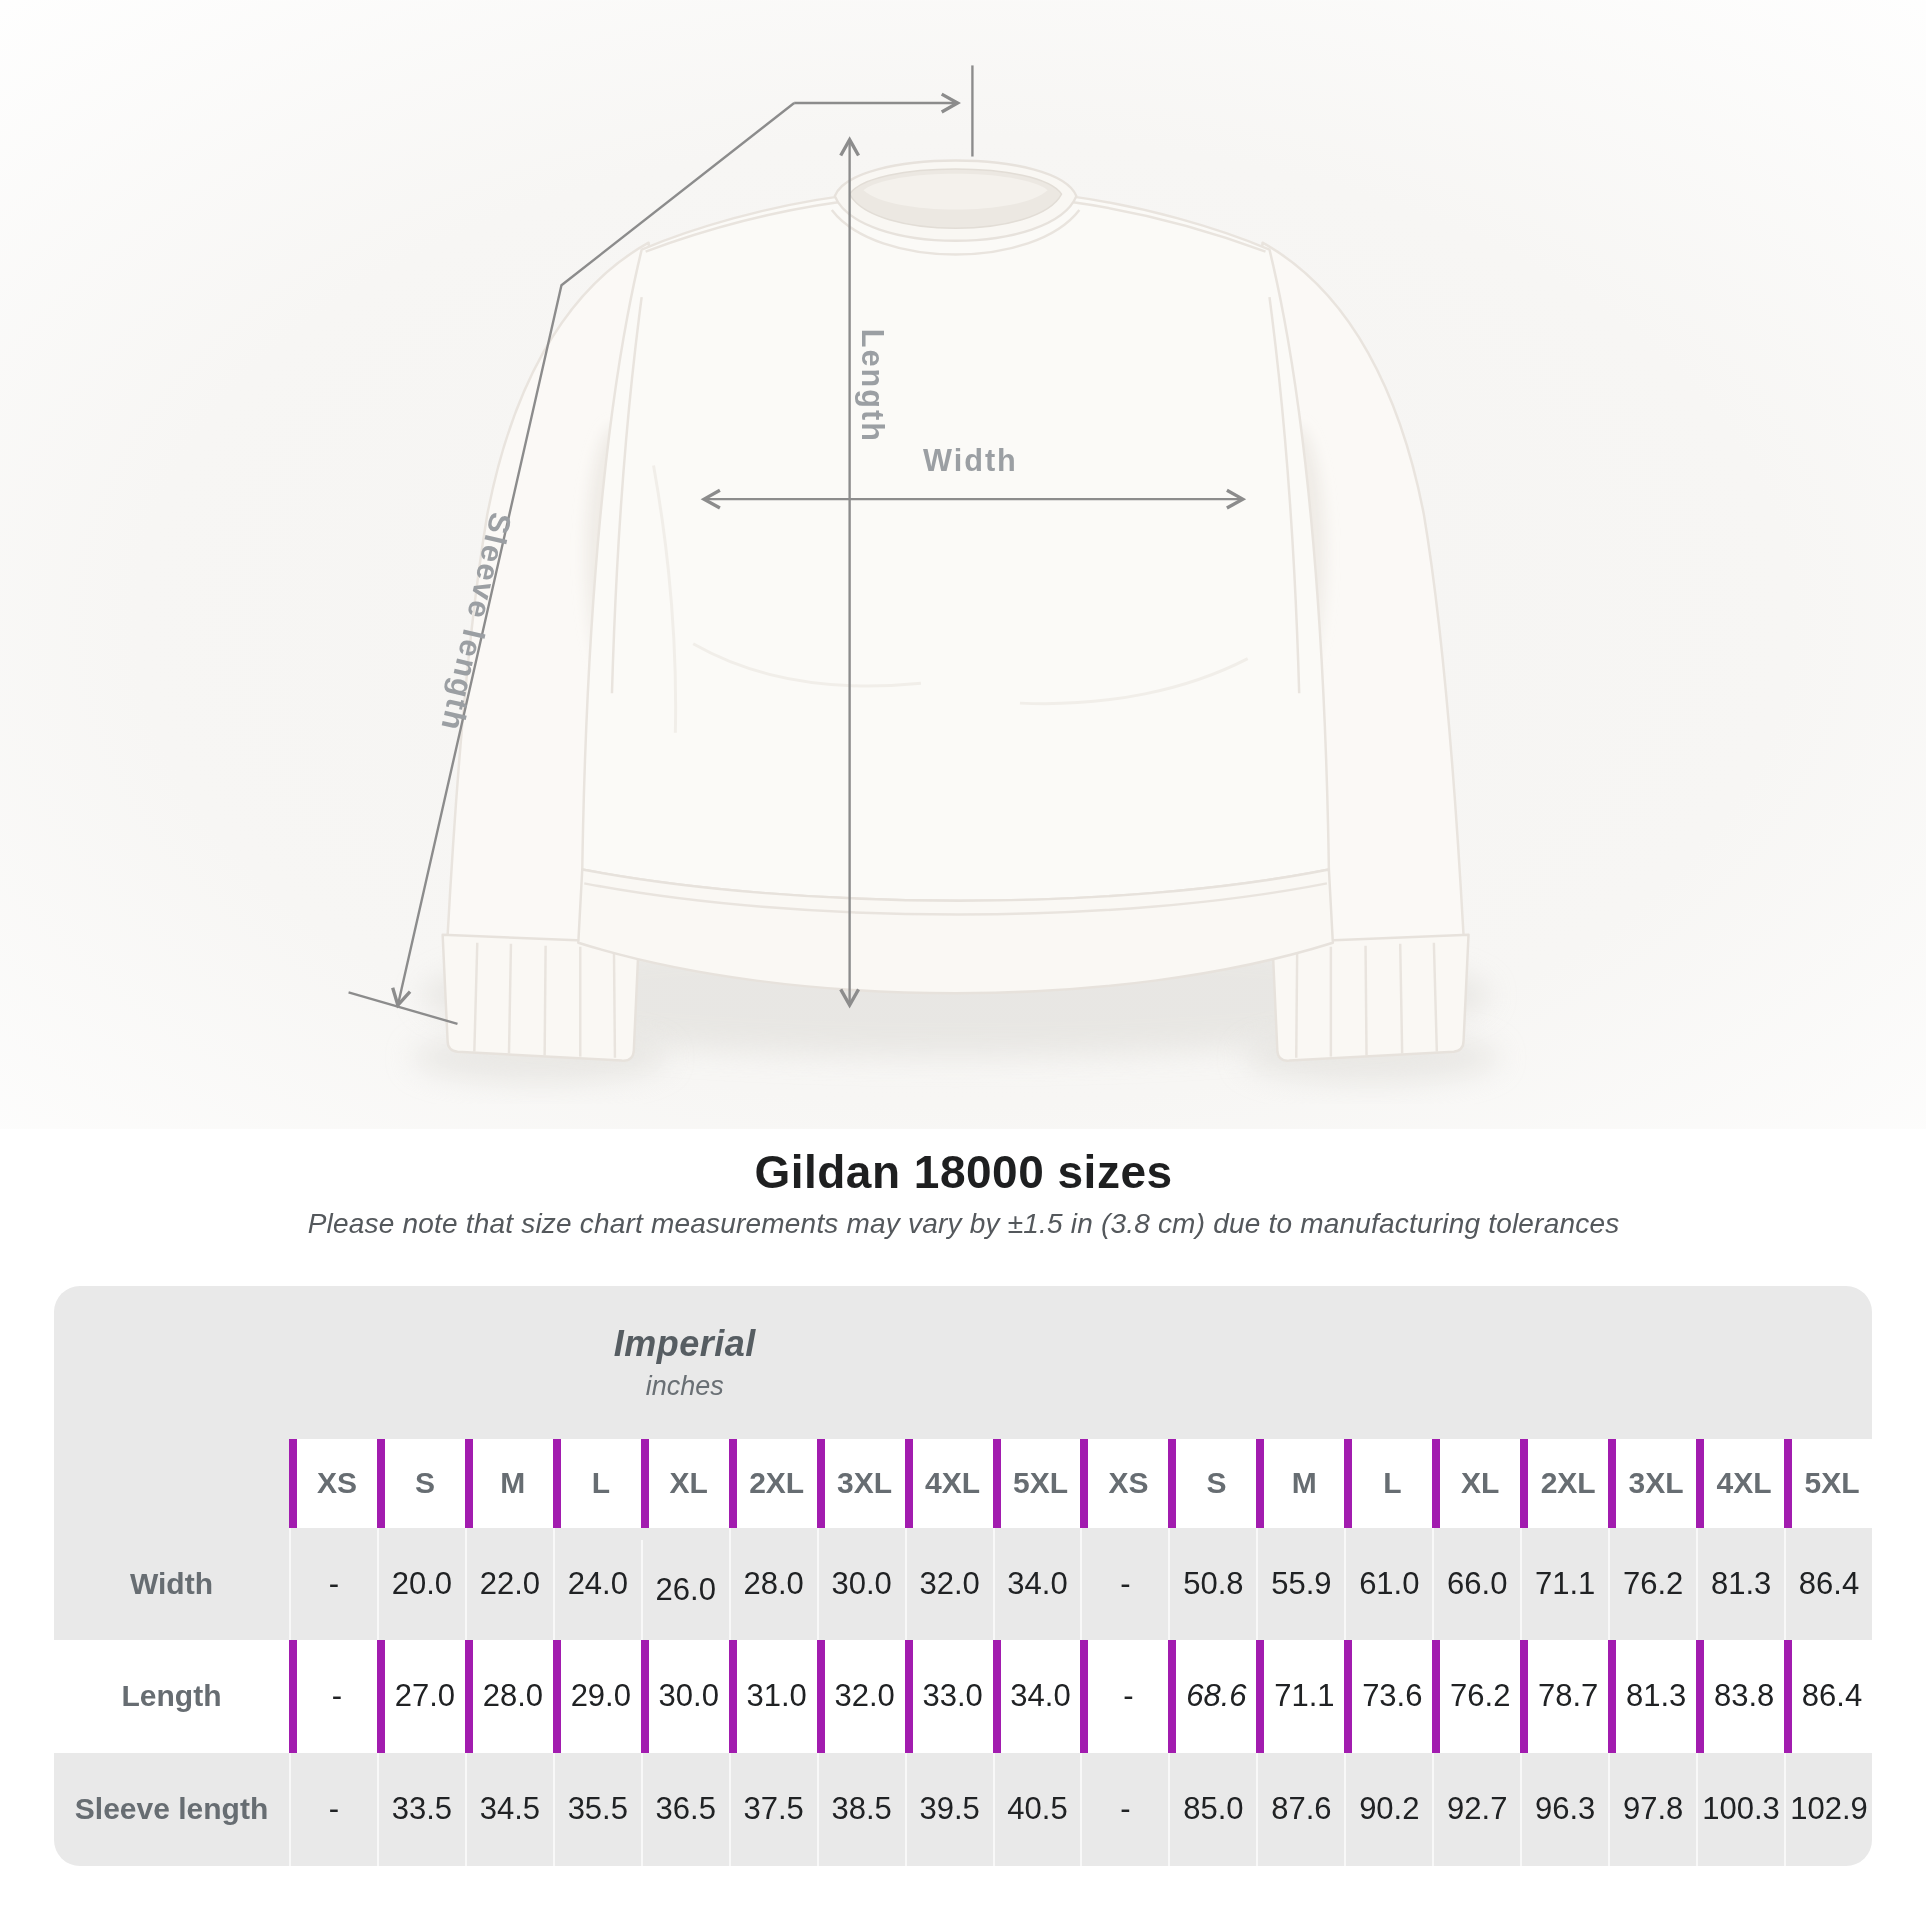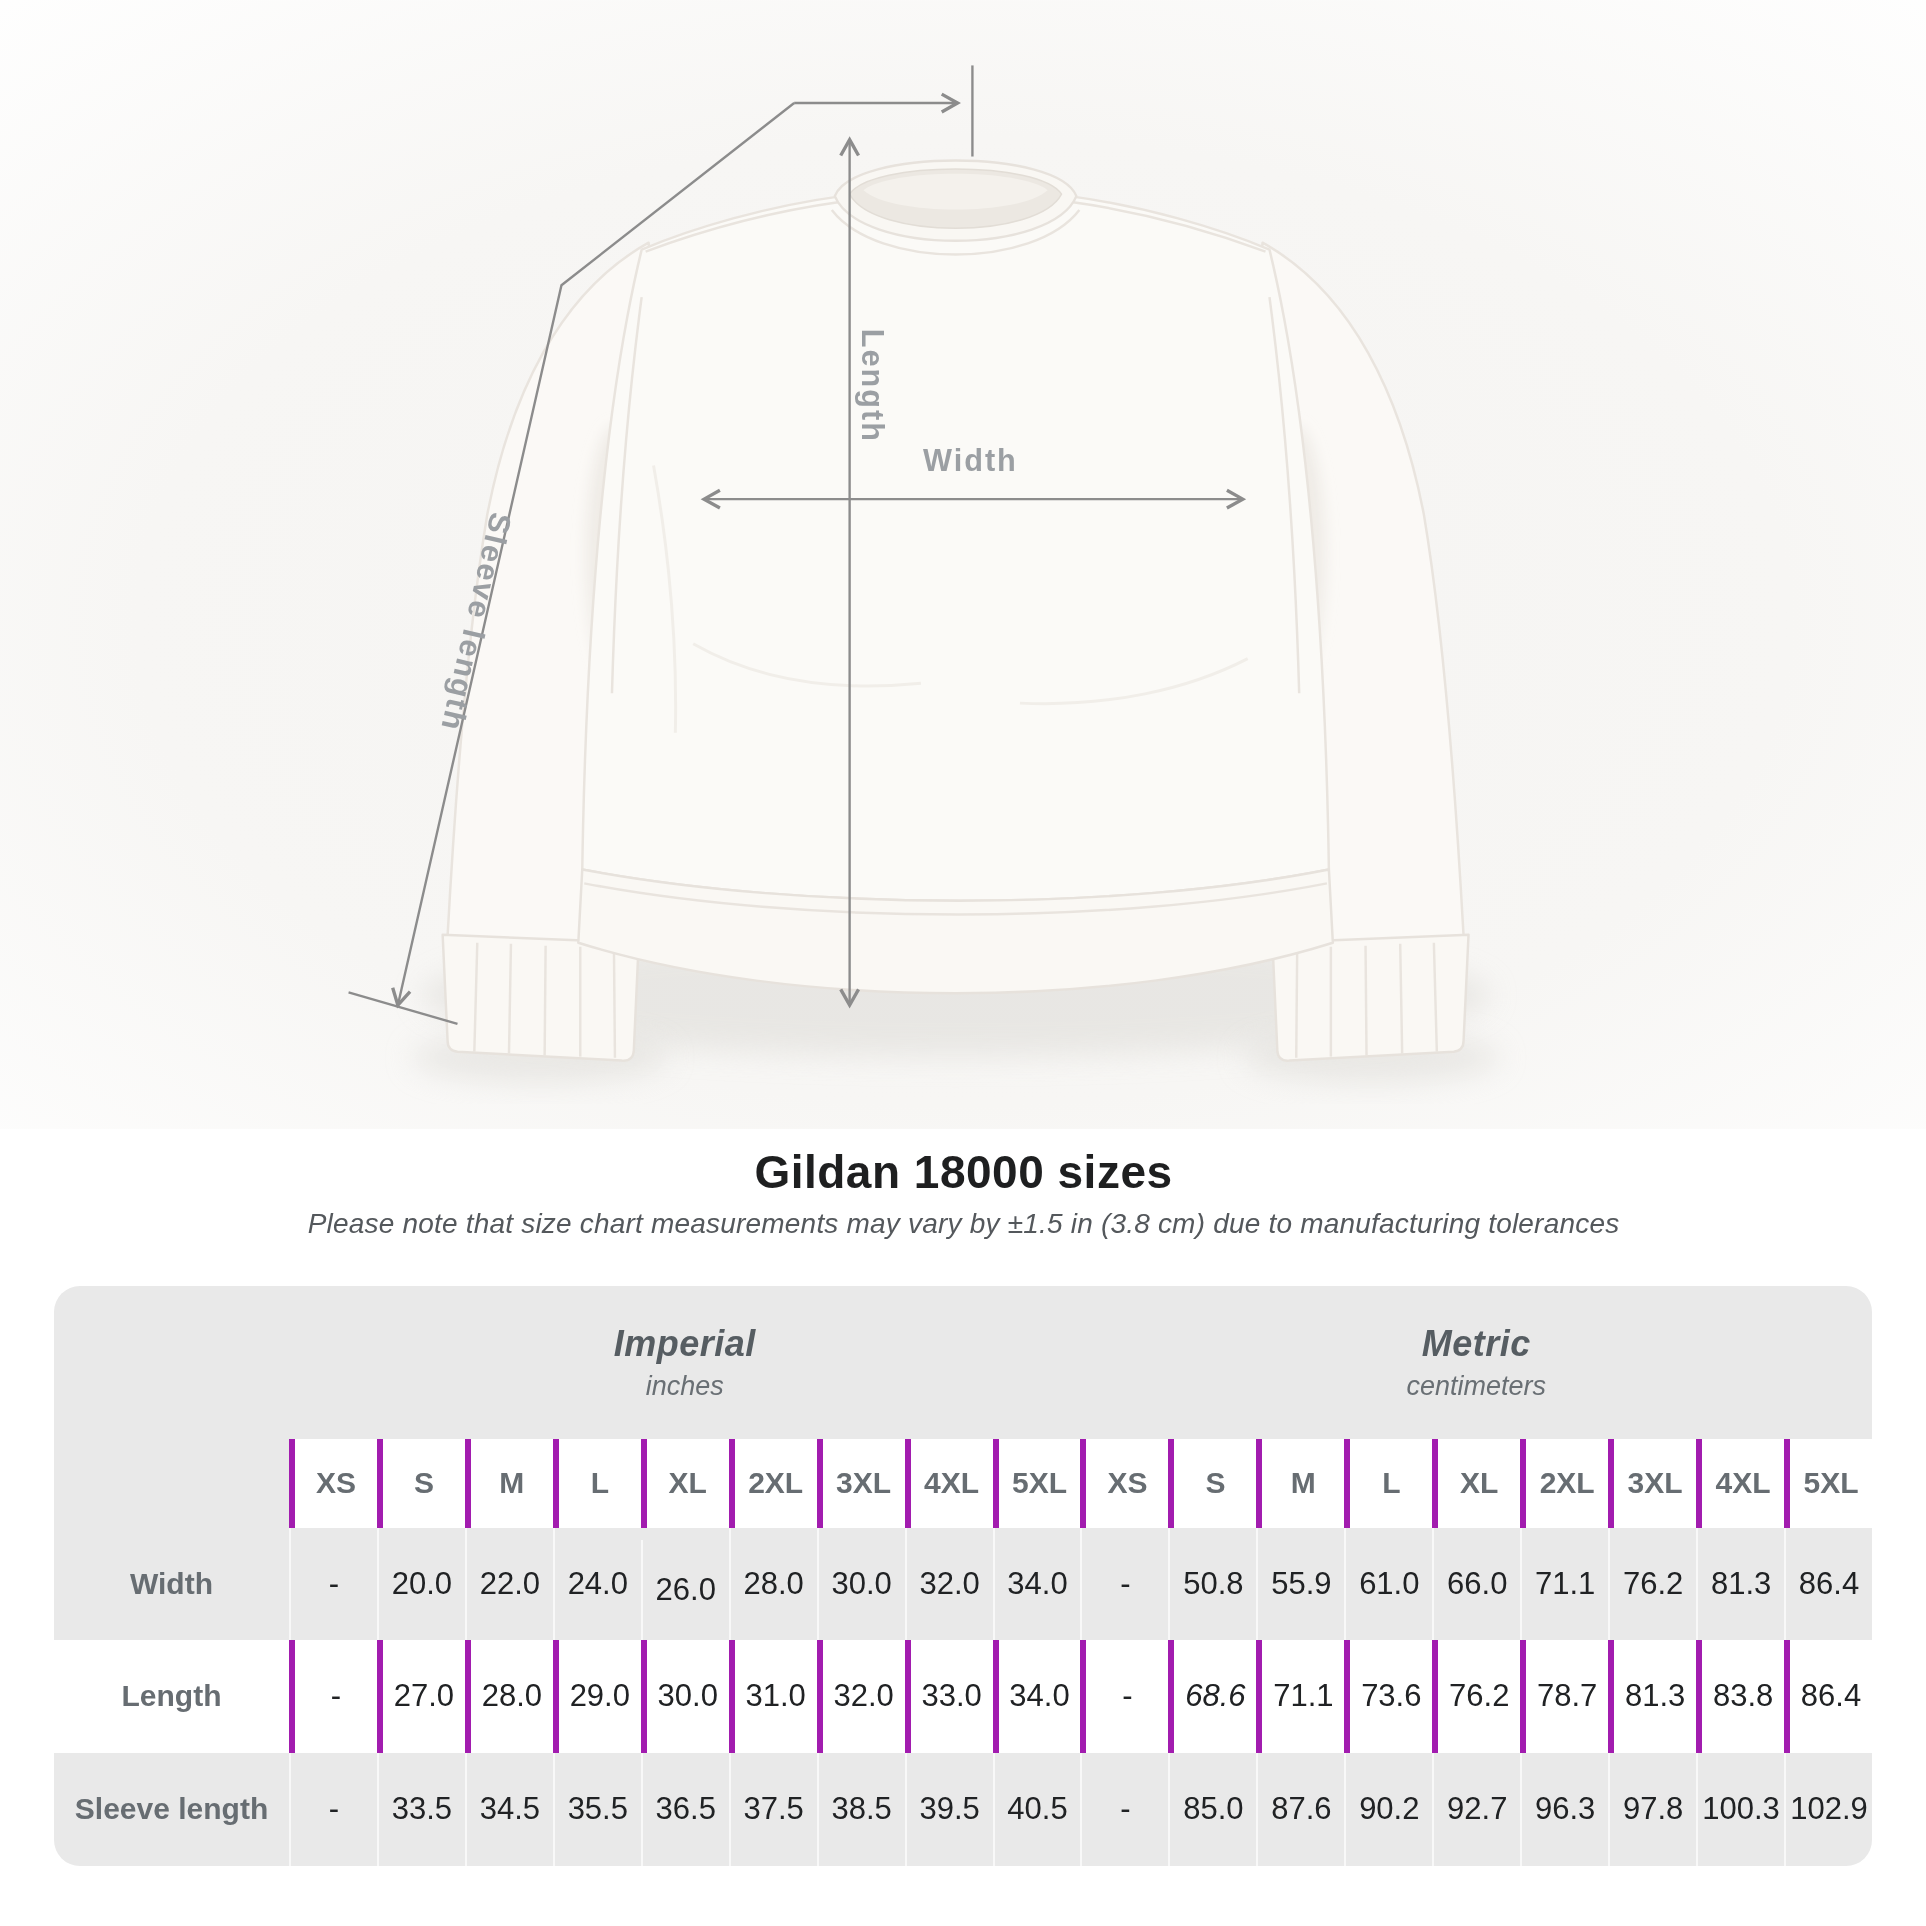--- a/index.html
+++ b/index.html
@@ -28,21 +28,21 @@
     background:#e9e9e9;border-radius:26px;overflow:hidden;
   }
   .cell{display:flex;align-items:center;justify-content:center;}
   .g-spacer{grid-area:1/1/2/2;}
   .g-imp{grid-area:1/2/2/11;}
   .g-met{grid-area:1/11/2/20;}
   .group{flex-direction:column;gap:6px;}
   .group-label{font-size:36px;font-weight:bold;font-style:italic;color:#565d62;letter-spacing:0.5px;}
   .group-sub{font-size:27px;font-style:italic;color:#696f74;}
   .row-white{background:#ffffff;}
-  .sep-g{border-left:6px solid #a21caf;}
+  .sep-g{border-left:8px solid #a21caf;}
   .sep-w{border-left:2px solid #f8f8f8;}
   .head{font-size:30px;font-weight:bold;color:#676d72;}
   .rowlabel{font-size:30px;font-weight:bold;color:#676d72;}
   .val{font-size:31px;color:#202224;}
 
   .ann-line{stroke:#8c8c8c;stroke-width:2.4;fill:none;}
   .ann-label{font-size:31px;font-weight:bold;fill:#9b9fa3;letter-spacing:2px;}
   .seam{stroke:#e9e4de;stroke-width:2.5;fill:none;}
   .wrinkle{stroke:#f1eee9;stroke-width:3;fill:none;}
 </style>
@@ -148,24 +148,20 @@
 <div class="title-block">
   <h1>Gildan 18000 sizes</h1>
   <p class="subtitle">Please note that size chart measurements may vary by ±1.5 in (3.8 cm) due to manufacturing tolerances</p>
 </div>
 
 <div class="size-table">
   <div class="cell g-spacer"></div>
   <div class="cell group g-imp">
     <div class="group-label">Imperial</div>
     <div class="group-sub">inches</div>
-  </div>
-  <div class="cell group g-met">
-    <div class="group-label">Metric</div>
-    <div class="group-sub">centimeters</div>
   </div>
     <div class="cell row-white head sep-g" style="grid-area: 2 / 2;">XS</div>
     <div class="cell row-white head sep-g" style="grid-area: 2 / 3;">S</div>
     <div class="cell row-white head sep-g" style="grid-area: 2 / 4;">M</div>
     <div class="cell row-white head sep-g" style="grid-area: 2 / 5;">L</div>
     <div class="cell row-white head sep-g" style="grid-area: 2 / 6;">XL</div>
     <div class="cell row-white head sep-g" style="grid-area: 2 / 7;">2XL</div>
     <div class="cell row-white head sep-g" style="grid-area: 2 / 8;">3XL</div>
     <div class="cell row-white head sep-g" style="grid-area: 2 / 9;">4XL</div>
     <div class="cell row-white head sep-g" style="grid-area: 2 / 10;">5XL</div>

